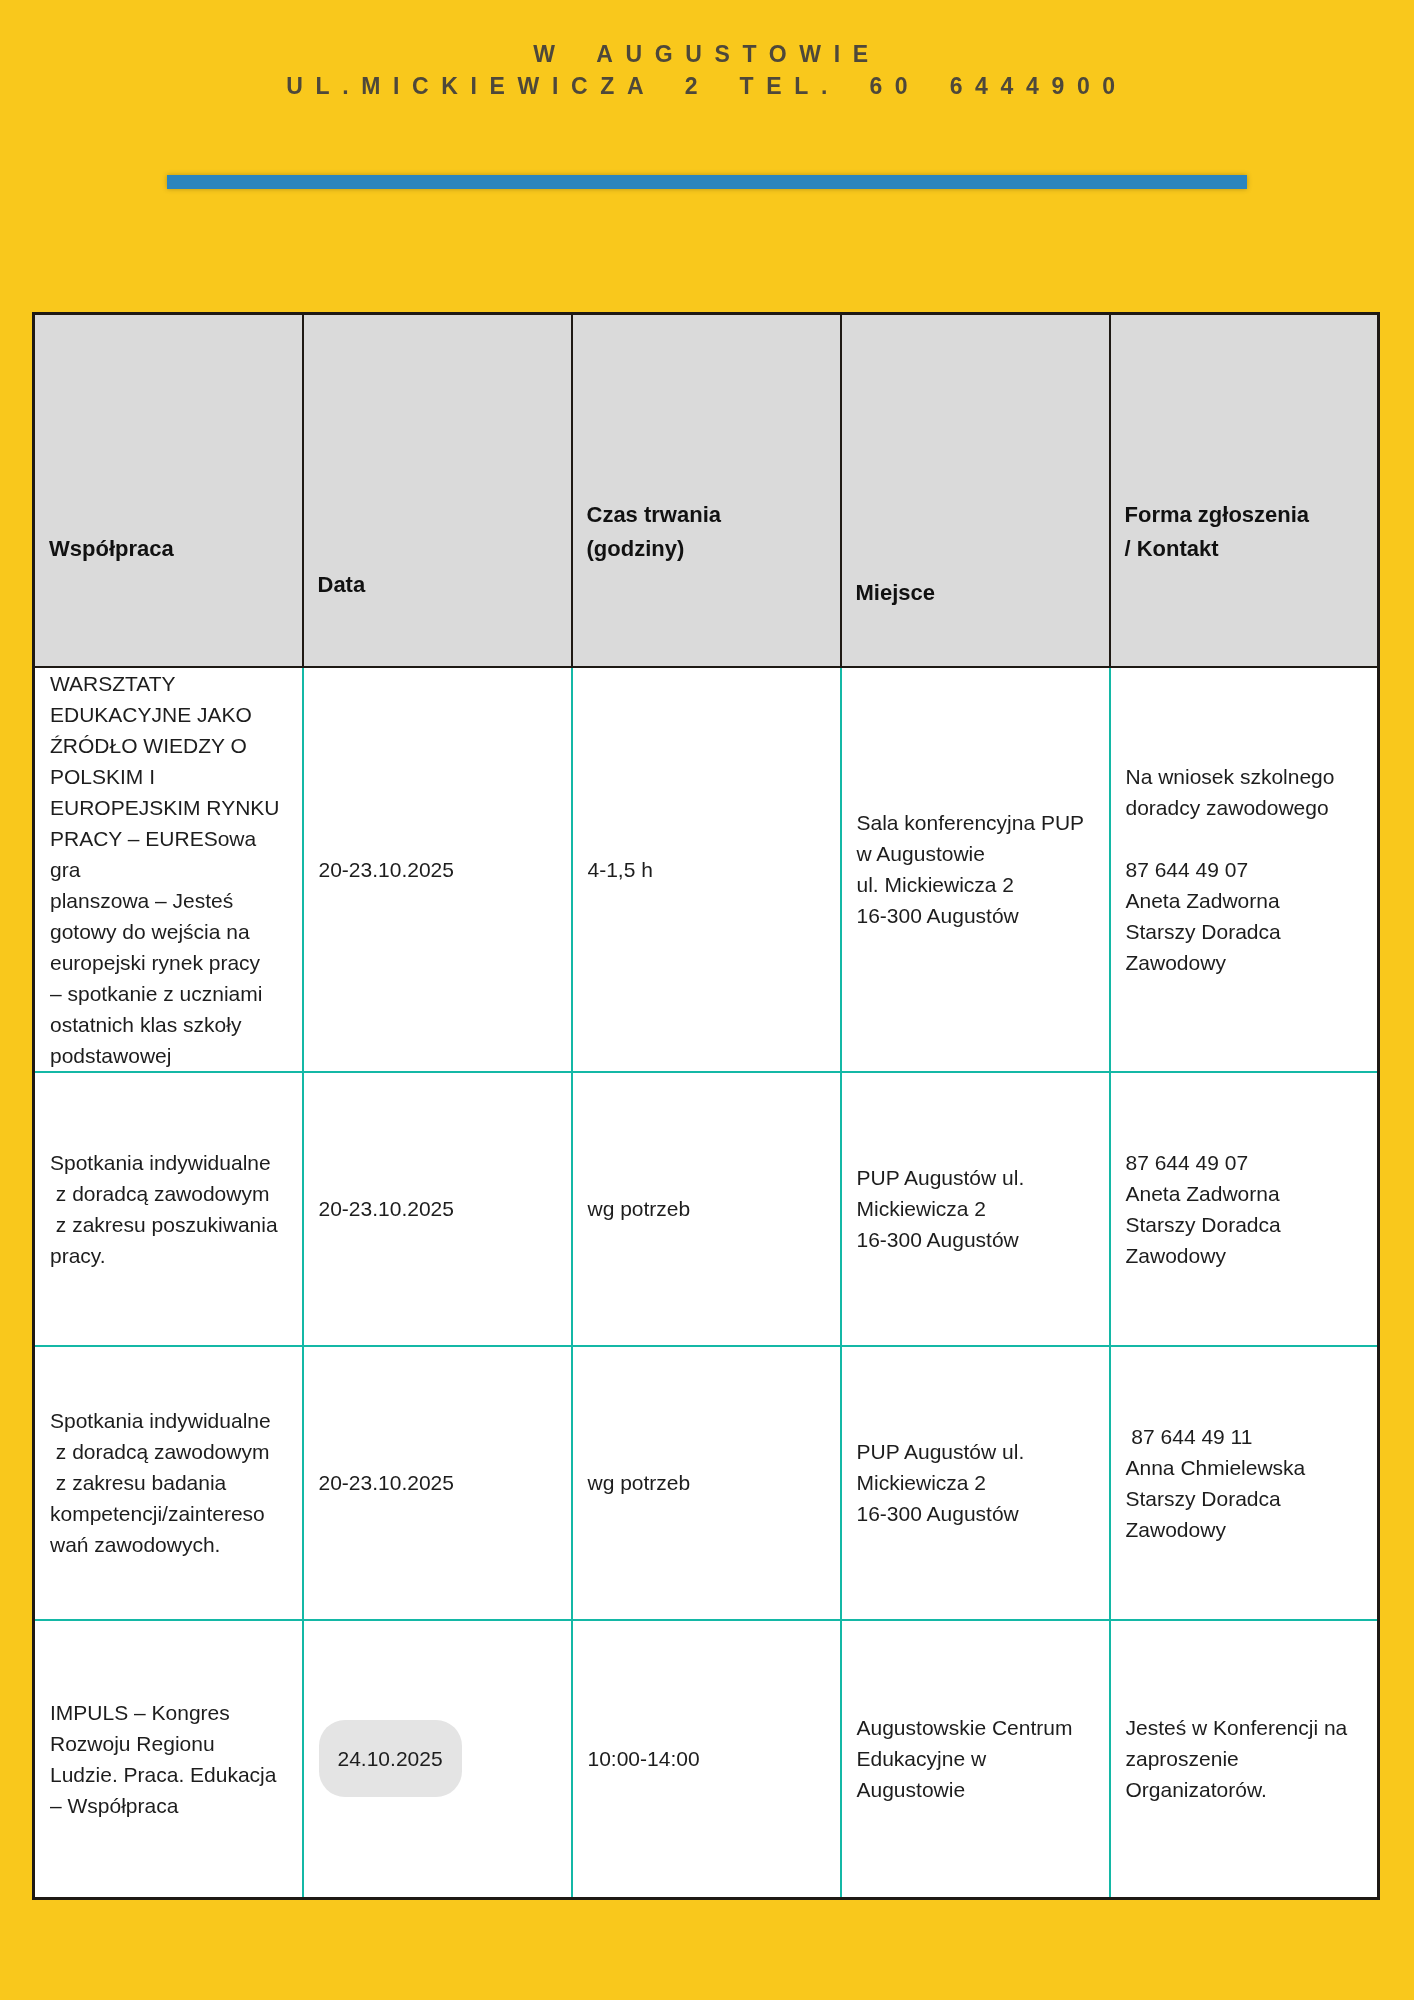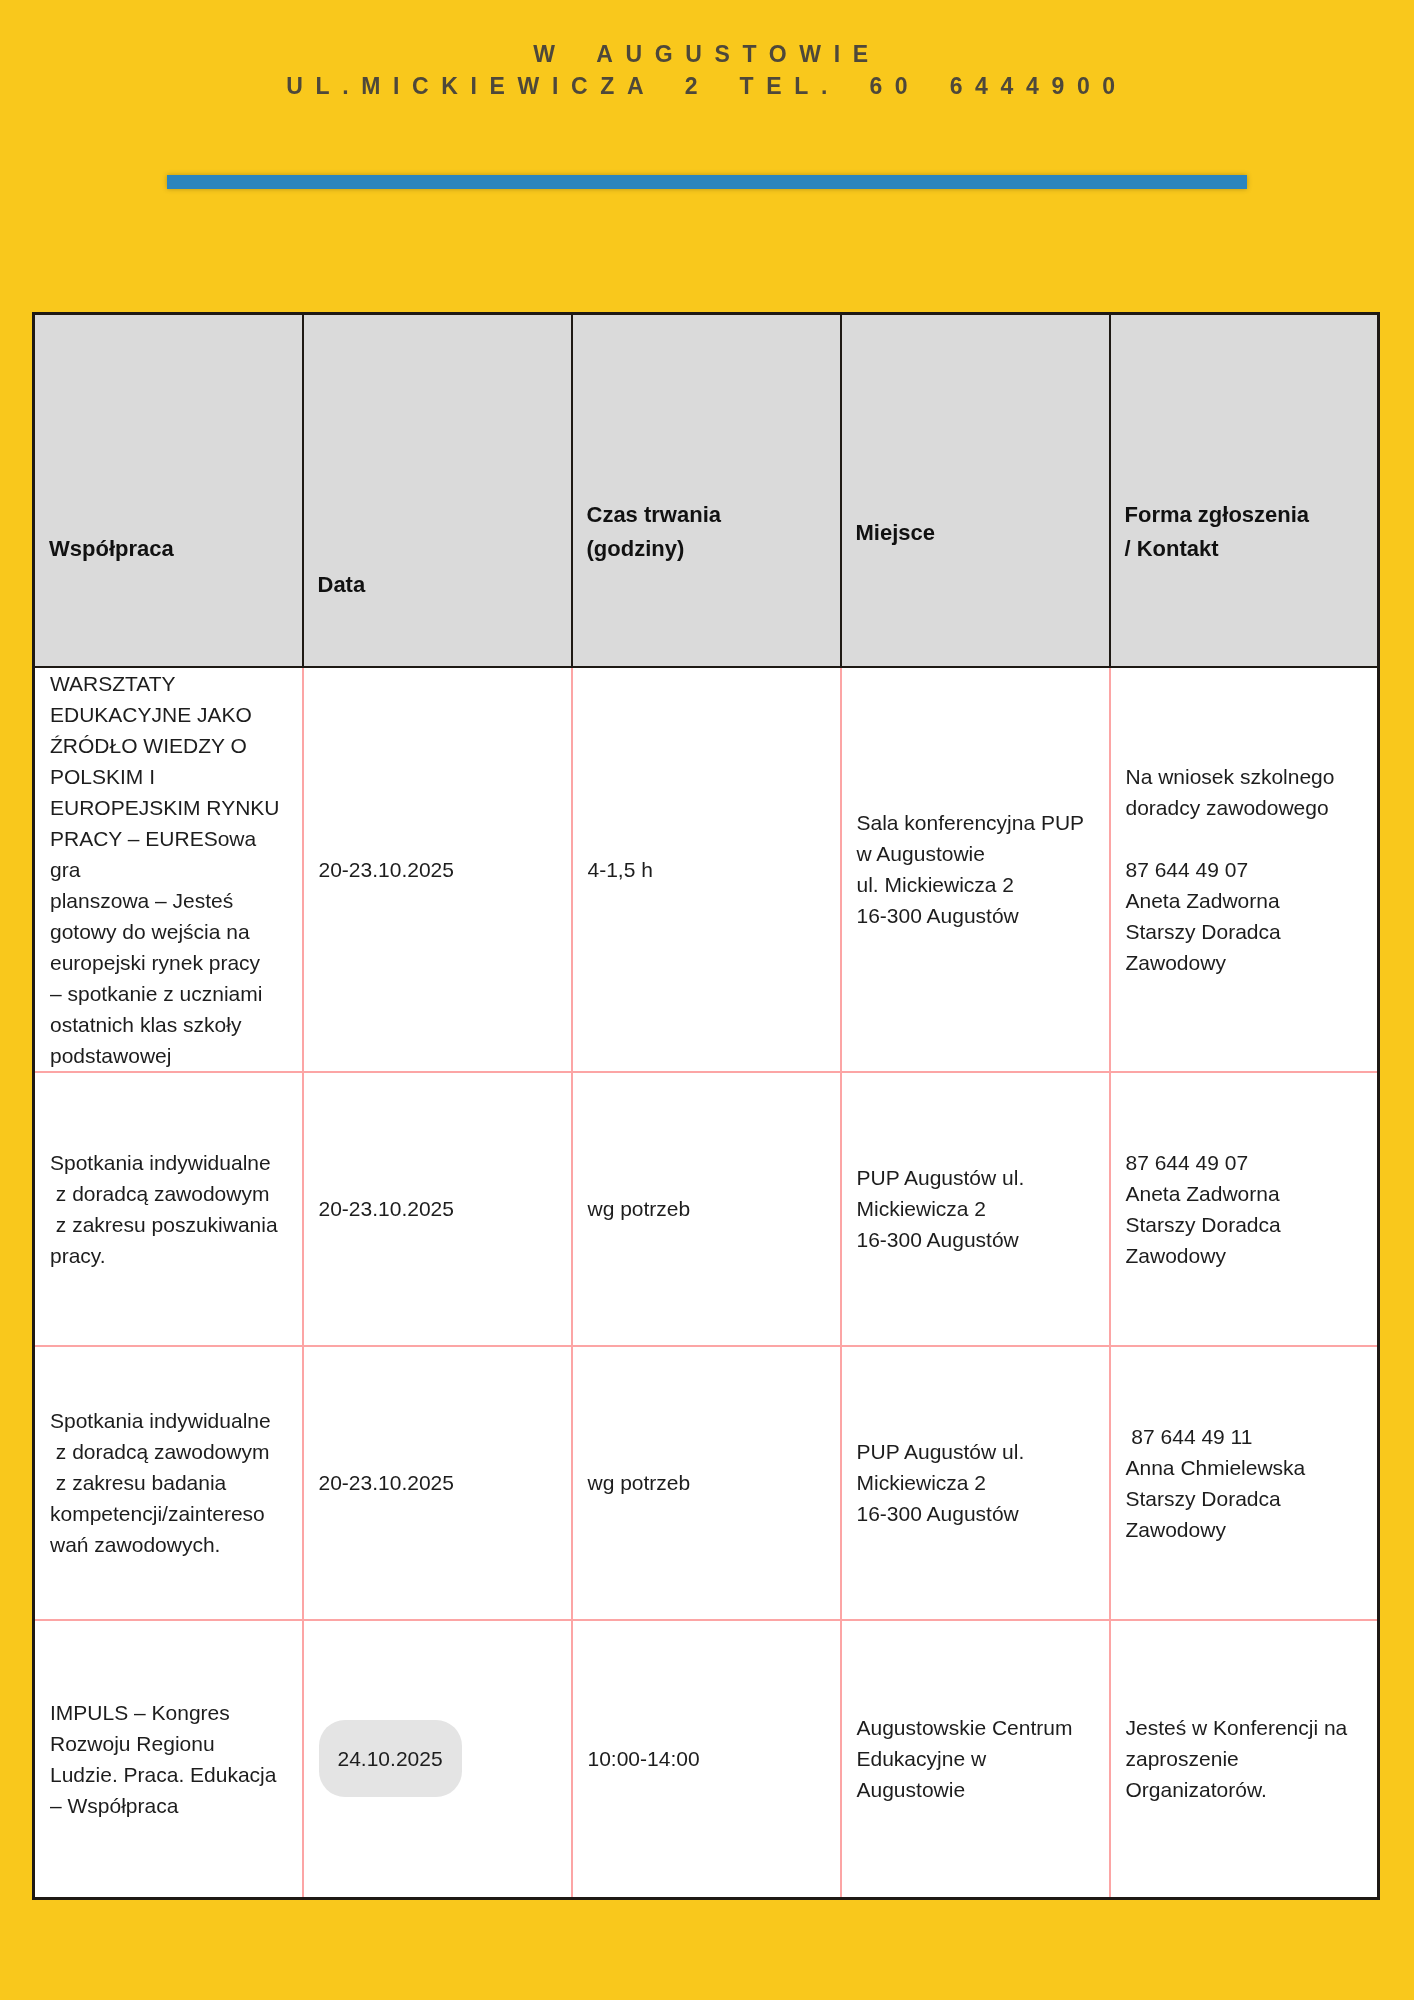--- a/index.html
+++ b/index.html
@@ -48,24 +48,24 @@
     font-size:22px;
     font-weight:bold;
     color:#111111;
     line-height:34px;
     padding:0 10px 100px 14px;
     white-space:pre-line;
     height:353px;
     box-sizing:border-box;
   }
   table.events th:nth-child(2){padding-bottom:64px;}
-  table.events th:nth-child(4){padding-bottom:116px;}
+  table.events th:nth-child(4){padding-bottom:56px;}
   table.events td{
     background:#ffffff;
-    border:2px solid #fca5a5;
+    border:2px solid #14b8a6;
     vertical-align:middle;
     text-align:left;
     font-size:21px;
     line-height:31px;
     color:#1D1D1D;
     padding:0 15px;
     white-space:pre-wrap;
     box-sizing:border-box;
     overflow:hidden;
   }

